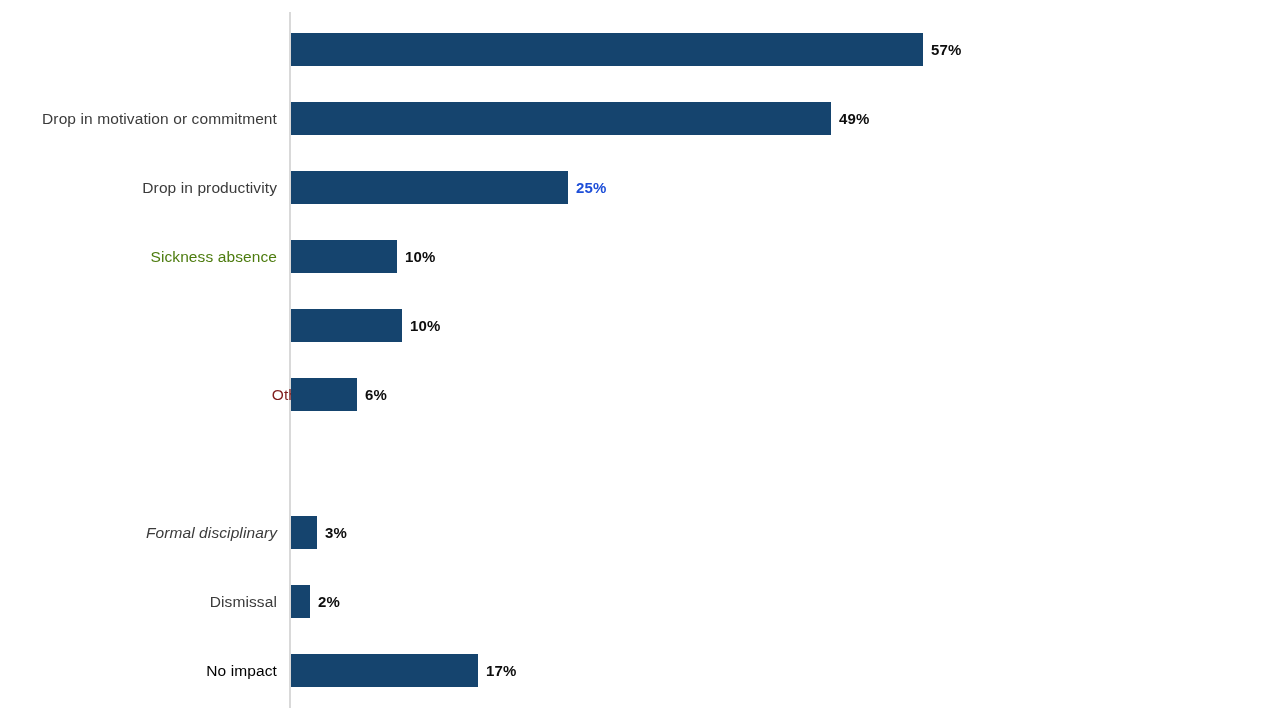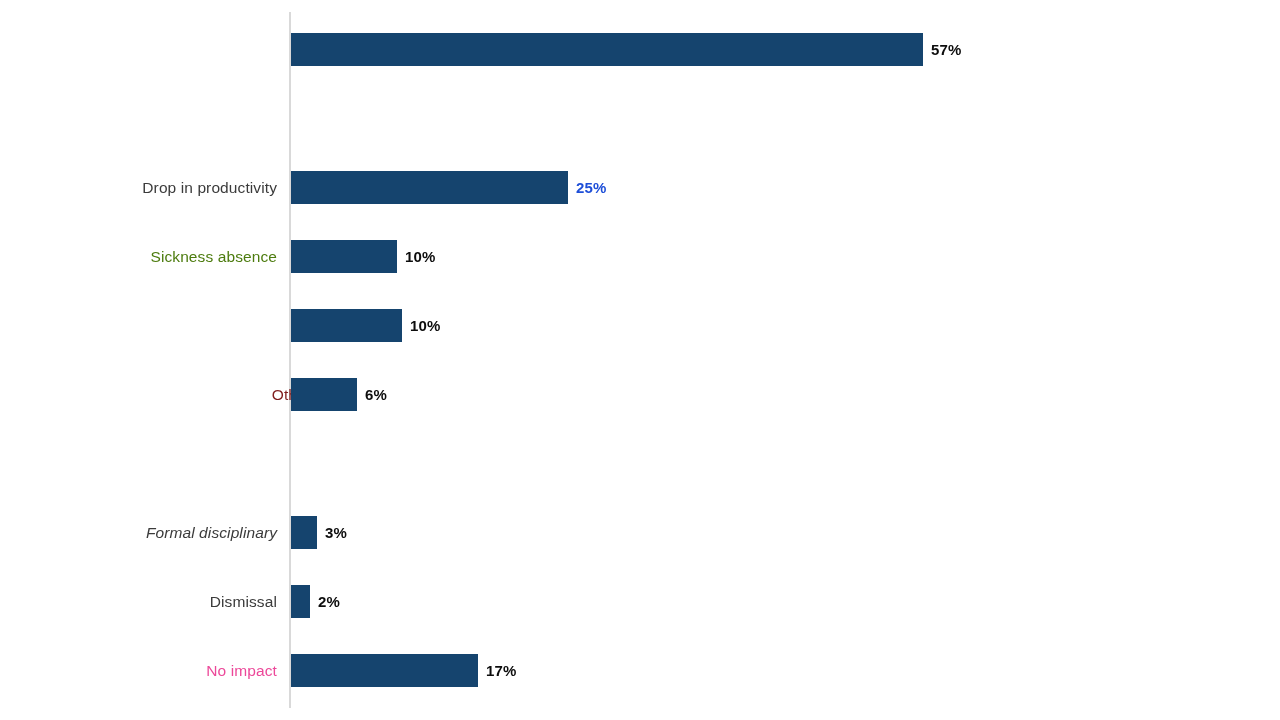--- a/index.html
+++ b/index.html
@@ -94,20 +94,27 @@
 
   <div class="plot-area">
 
     <div class="bar-row" style="top:15px;">
       <div class="bar-wrap">
         <div class="bar" style="width: 632px; background: rgb(21, 68, 110);"></div>
         <div class="bar-value" style="color: rgb(13, 13, 13);">57%</div>
       </div>
     </div>
 
+    <div class="bar-row" style="top:84px;">
+      <div class="cat-label" style="color: rgb(59, 59, 59);">Drop in motivation or commitment</div>
+      <div class="bar-wrap">
+        <div class="bar" style="width: 540px; background: rgb(21, 68, 110);"></div>
+        <div class="bar-value" style="color: rgb(13, 13, 13);">49%</div>
+      </div>
+    </div>
 
     <div class="bar-row" style="top:153px;">
       <div class="cat-label" style="color: rgb(59, 59, 59);">Drop in productivity</div>
       <div class="bar-wrap">
         <div class="bar" style="width: 277px; background: rgb(21, 68, 110);"></div>
         <div class="bar-value" style="color: #1d4ed8;">25%</div>
       </div>
     </div>
 
     <div class="bar-row" style="top:222px;">
@@ -144,21 +151,21 @@
 
     <div class="bar-row" style="top:567px;">
       <div class="cat-label" style="color: rgb(59, 59, 59);">Dismissal</div>
       <div class="bar-wrap">
         <div class="bar" style="width: 19px; background: rgb(21, 68, 110);"></div>
         <div class="bar-value" style="color: rgb(13, 13, 13);">2%</div>
       </div>
     </div>
 
     <div class="bar-row" style="top:636px;">
-      <div class="cat-label" style="color: #ec4899;">No impact</div>
+      <div class="cat-label" style="color: #000000;">No impact</div>
       <div class="bar-wrap">
         <div class="bar" style="width: 187px; background: rgb(21, 68, 110);"></div>
         <div class="bar-value" style="color: rgb(13, 13, 13);">17%</div>
       </div>
     </div>
 
   </div>
 </div>
 
 </body></html>

